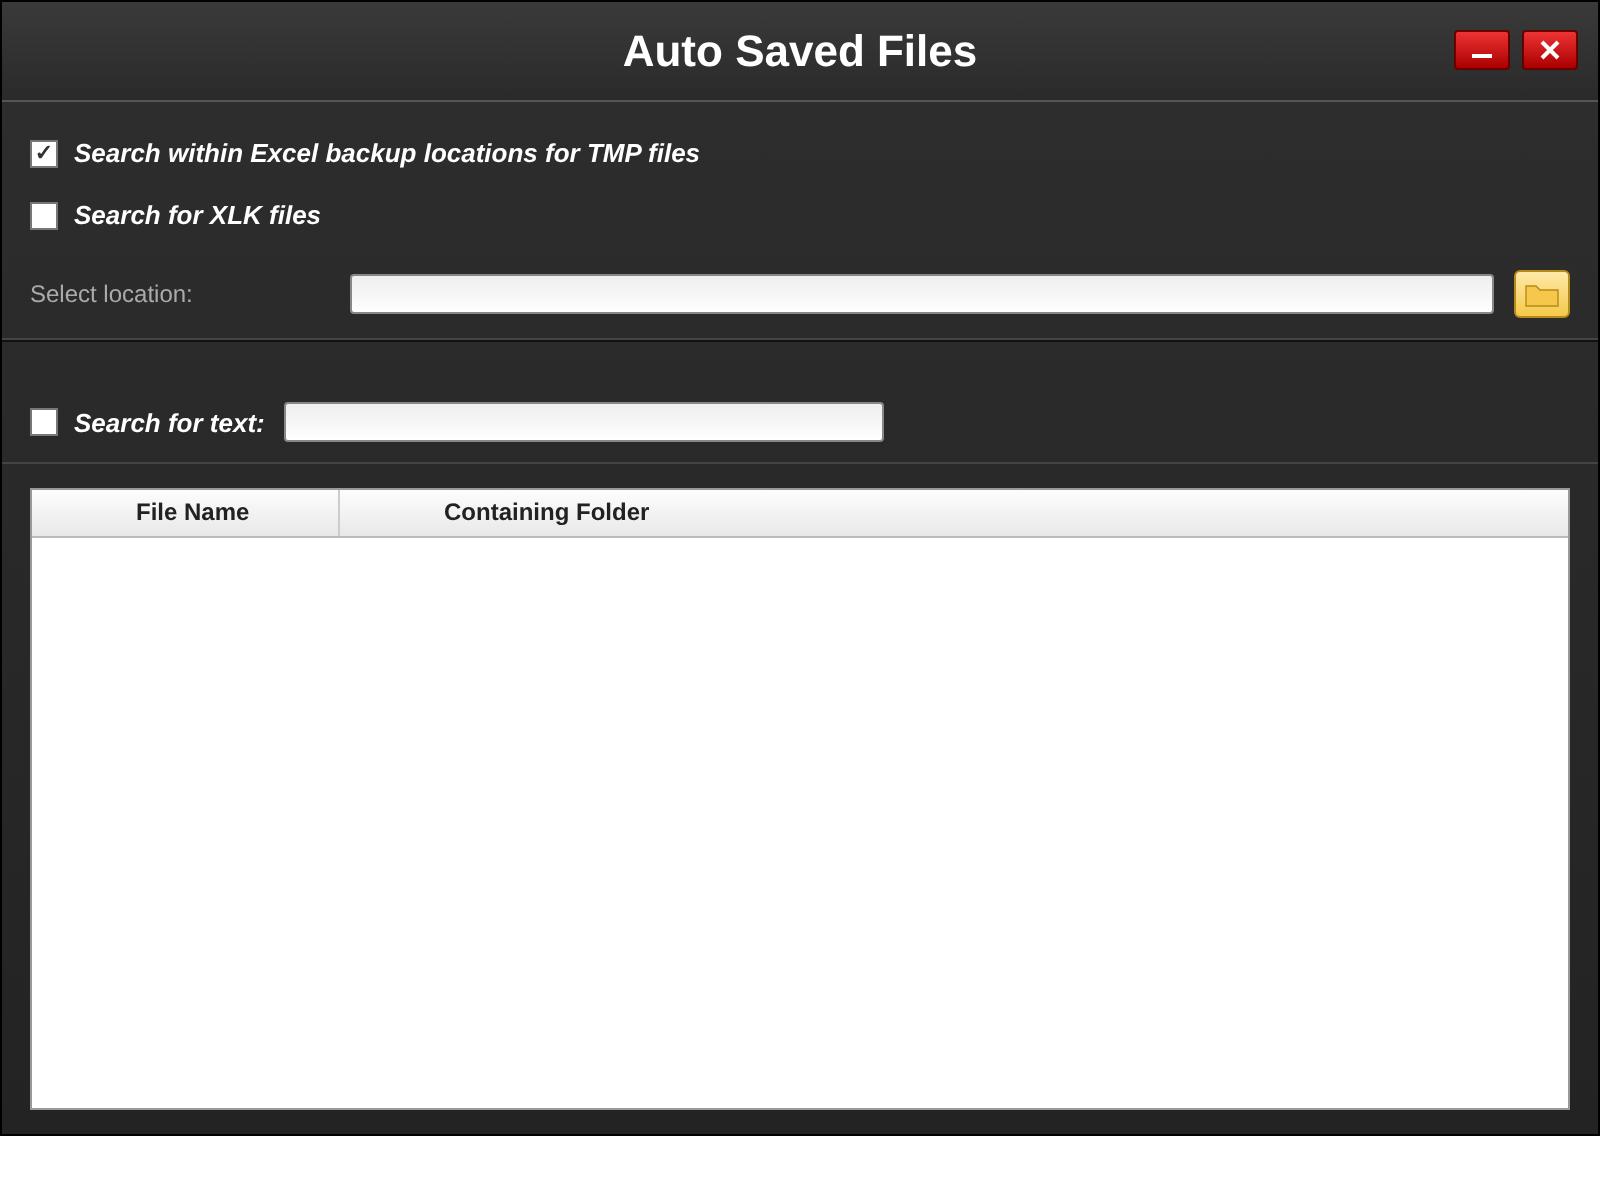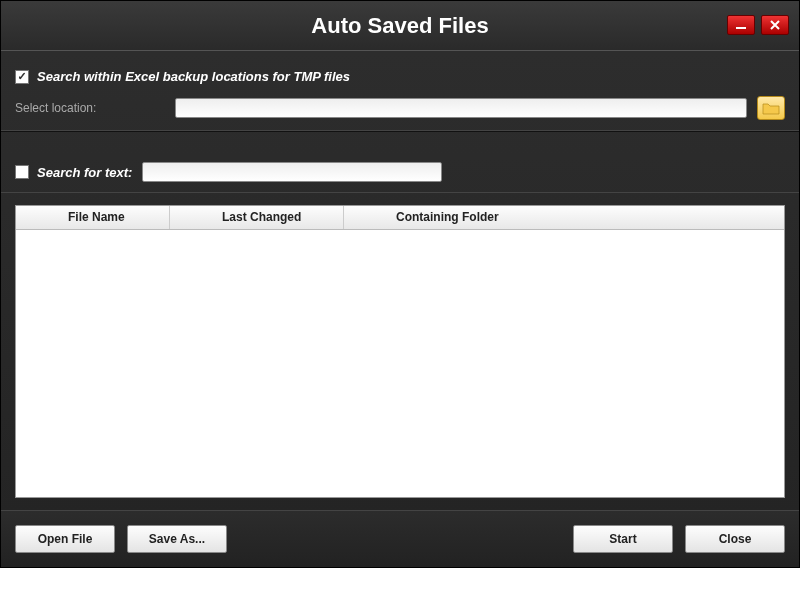--- a/index.html
+++ b/index.html
@@ -192,20 +192,24 @@
       </div>
     </div>
   </div>
 
   <div class="section">
     <div class="chkrow">
       <span class="checkbox">✓</span>
       <span>Search within Excel backup locations for TMP files</span>
     </div>
     <div>
+      <div class="chkrow inline">
+        <span class="checkbox"></span>
+        <span>Search for XLK files</span>
+      </div>
     </div>
     <div class="locrow">
       <div class="loclabel">Select location:</div>
       <input class="textinput" type="text" value="" style="">
       <div class="folderbtn">
         <svg viewBox="0 0 18 14">
           <path d="M1 3 L1 13 L17 13 L17 5 L8 5 L6 3 Z" fill="#f5c84b" stroke="#b58a1a" stroke-width="0.7"></path>
         </svg>
       </div>
     </div>
@@ -217,27 +221,19 @@
         <span class="checkbox"></span>
         <span>Search for text:</span>
       </div>
       <input class="textinput" type="text" value="" style="">
     </div>
   </div>
 
   <div class="tablewrap">
     <div class="thead">
       <div class="th th1">File Name</div>
-      <div class="th th2">Last Changed</div>
       <div class="th th3">Containing Folder</div>
     </div>
     <div class="tbody"></div>
   </div>
 
-  <div class="footer">
-    <button class="btn">Open File</button>
-    <button class="btn">Save As...</button>
-    <div class="spacer"></div>
-    <button class="btn">Start</button>
-    <button class="btn">Close</button>
-  </div>
 
 </div>
 
 </body></html>

